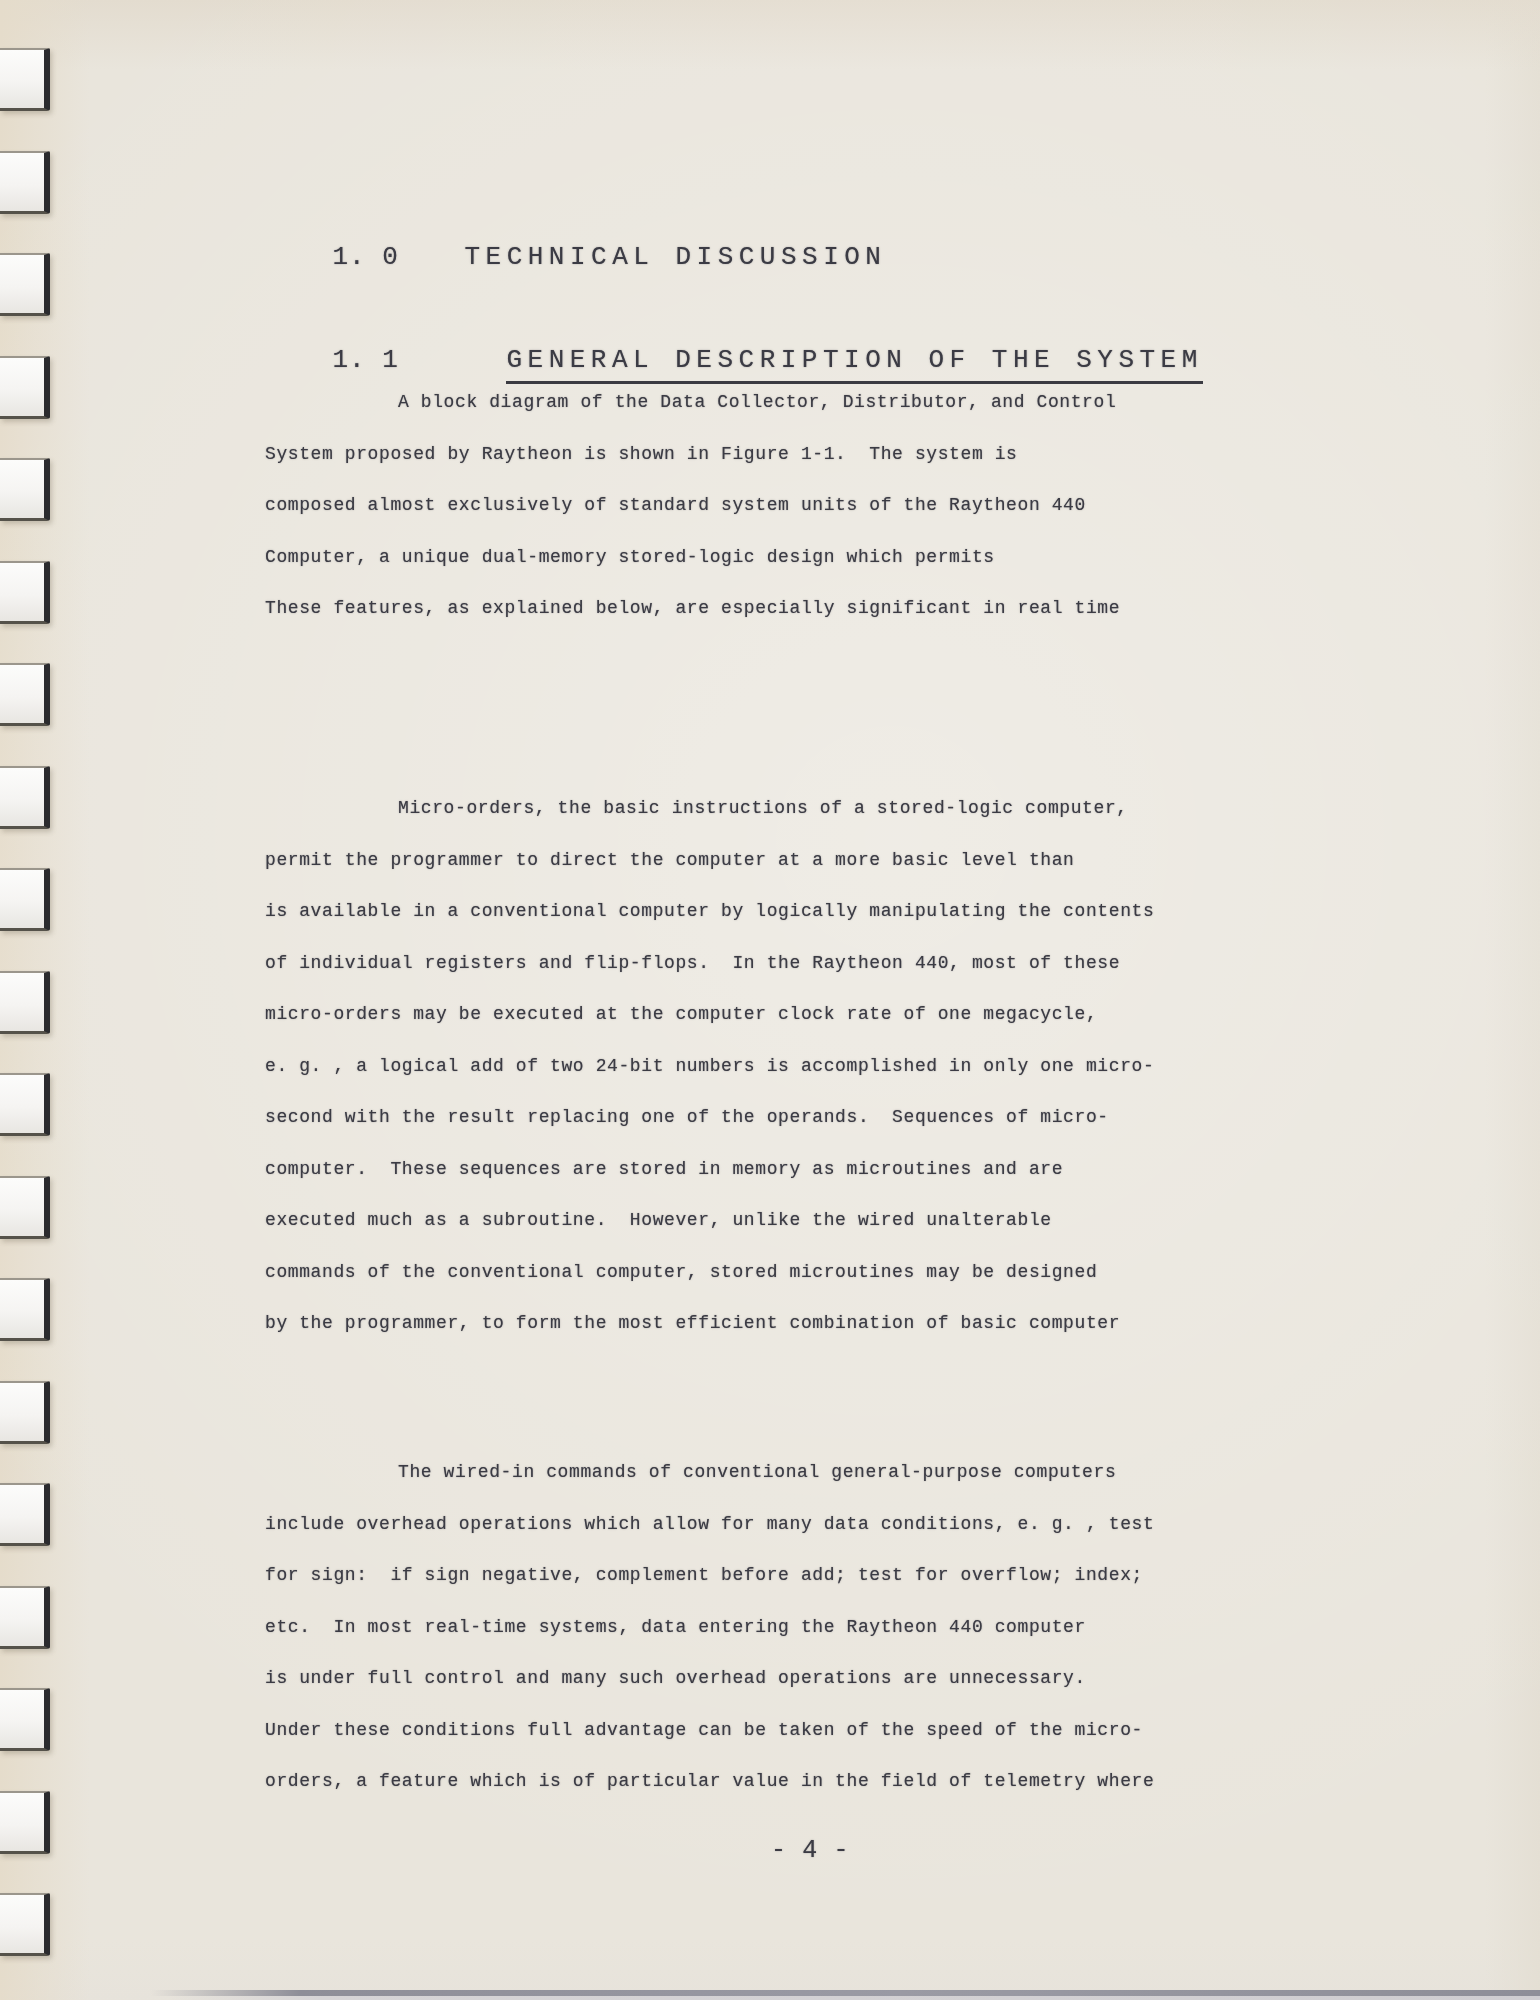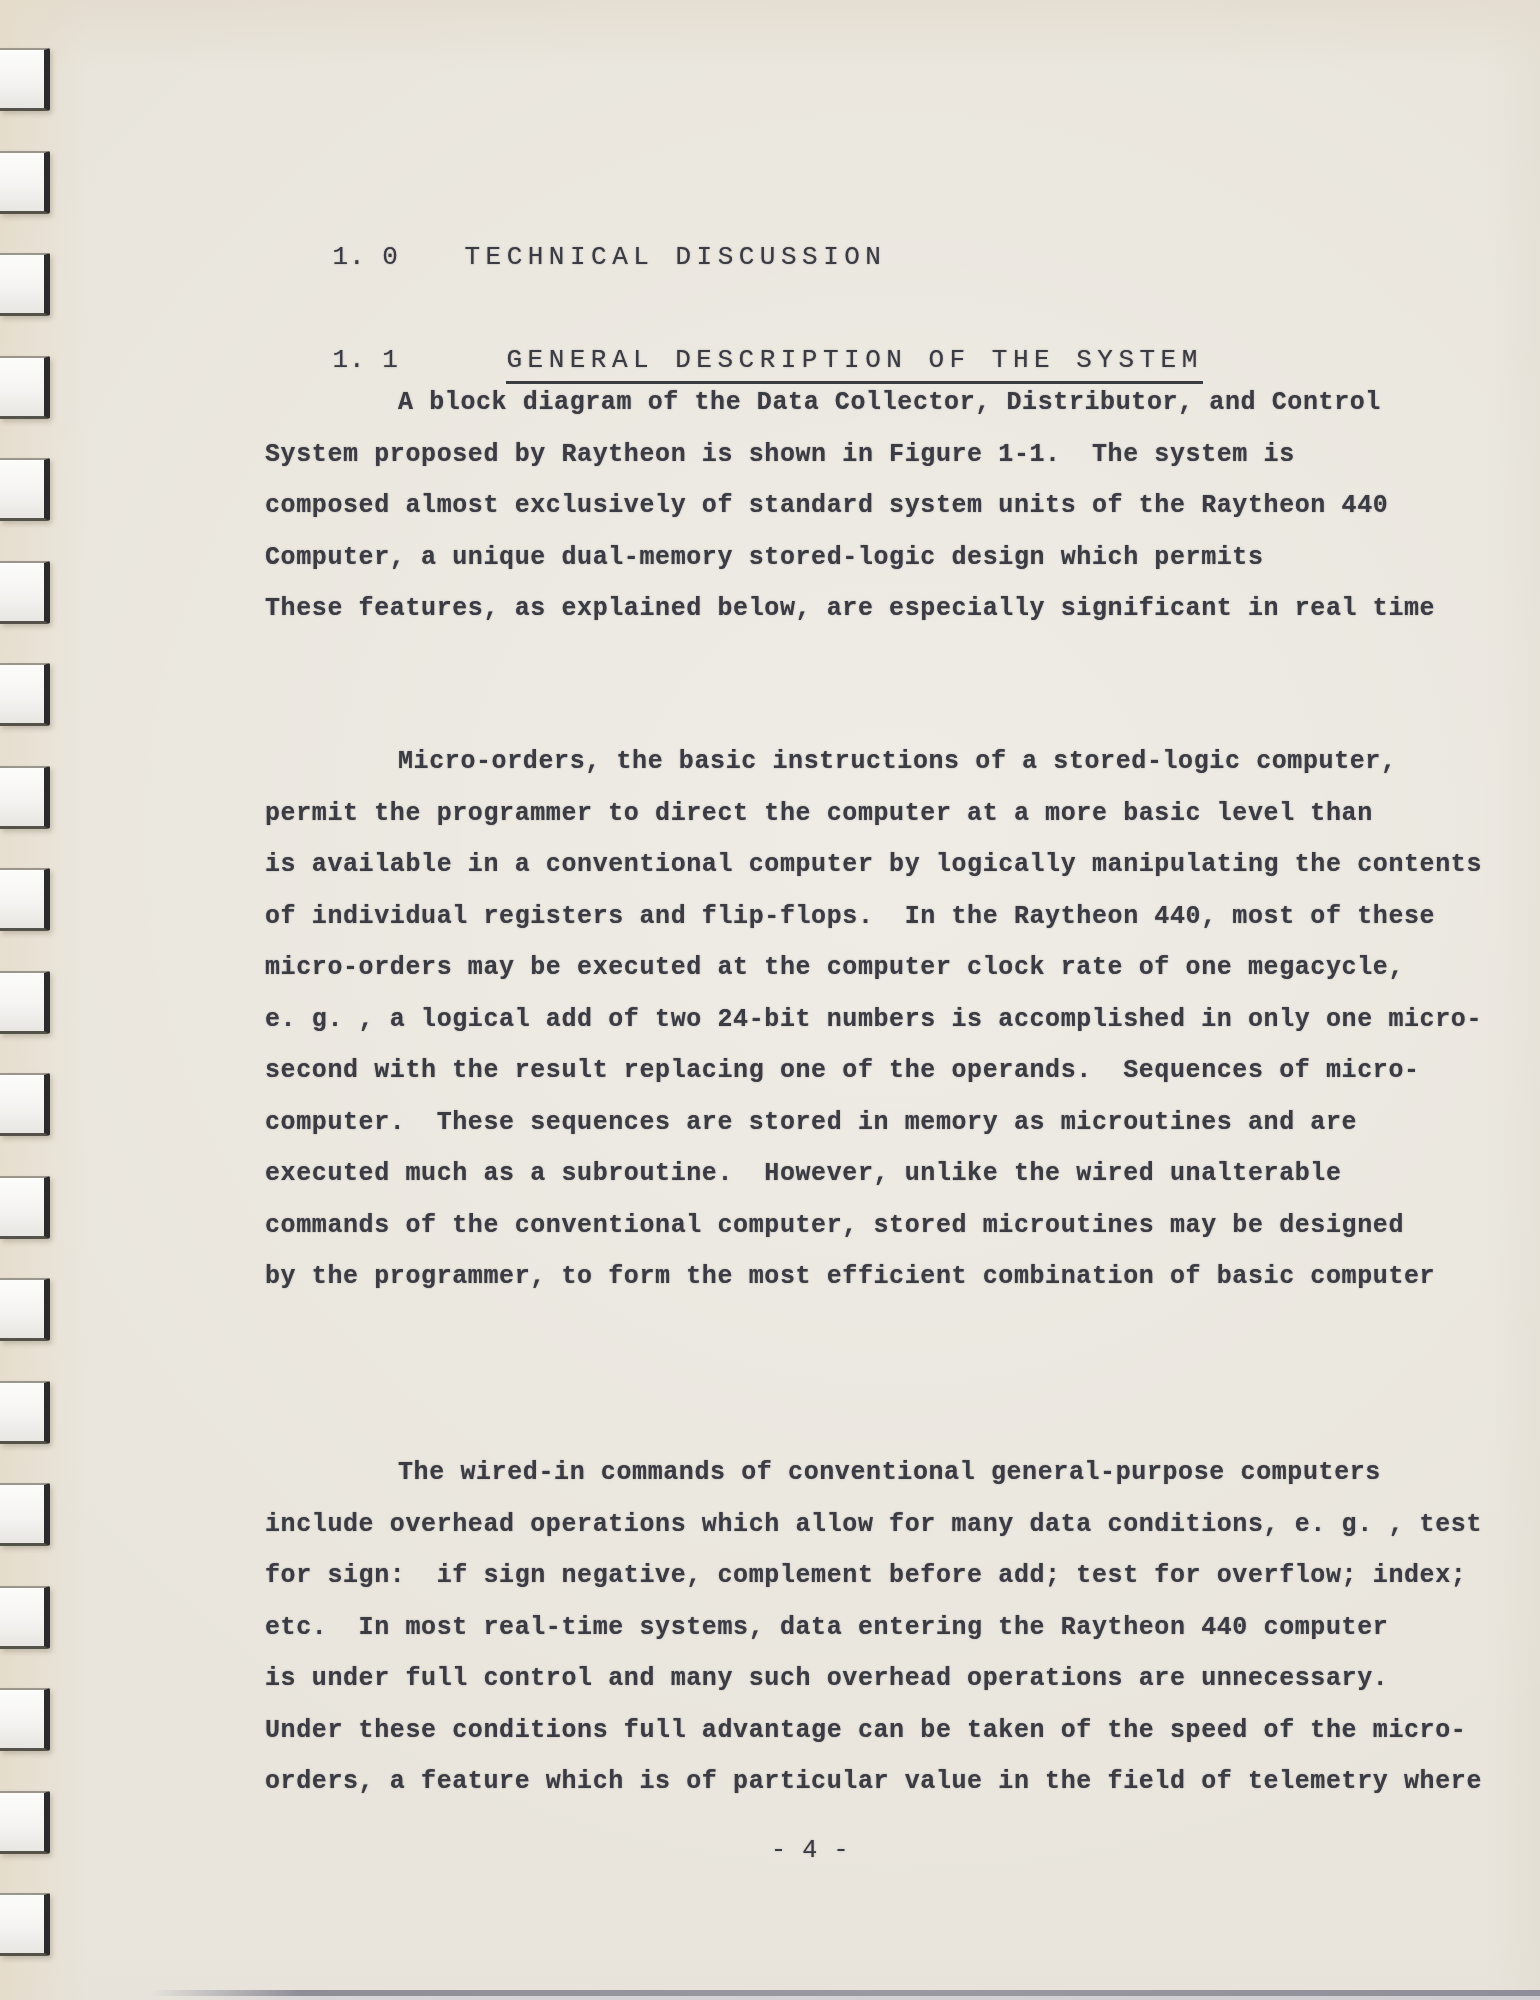--- a/index.html
+++ b/index.html
@@ -33,21 +33,21 @@
     box-shadow: 2px 3px 5px rgba(110,100,80,0.30);
   }
 
   .heading-row { position: absolute; left: 270px; font-size: 26px; line-height: 30px; white-space: pre; }
   .secnum { display: inline-block; width: 132px; letter-spacing: 1px; }
   .sectitle { letter-spacing: 5.5px; }
   .underlined { border-bottom: 3px solid #3b3b42; padding-bottom: 6px; margin-left: 42px; }
 
   .para {
     position: absolute; left: 265px; width: 1240px;
-    font-size: 25px; line-height: 51.5px; letter-spacing: 0.6px; font-weight: bold;
+    font-size: 18px; line-height: 51.5px; letter-spacing: 0.6px;
   }
   .tline { white-space: pre; }
   .tline.first { padding-left: 133px; }
 
   .page-number { position: absolute; left: 771px; top: 1836px; font-size: 25px; letter-spacing: 0.6px; white-space: pre; }
 
   .bottom-edge {
     position: absolute; left: 0; top: 1990px; width: 1540px; height: 6px;
     background: linear-gradient(90deg,
       rgba(142,142,152,0) 0px, rgba(142,142,152,0) 150px,
@@ -93,21 +93,21 @@
     <span class="secnum">1. 1</span><span class="sectitle underlined">GENERAL DESCRIPTION OF THE SYSTEM</span>
   </div>
 
   <div class="para ink" id="para-0" style="top:377px">
       <div class="tline first">A block diagram of the Data Collector, Distributor, and Control</div>
       <div class="tline">System proposed by Raytheon is shown in Figure 1-1.  The system is</div>
       <div class="tline">composed almost exclusively of standard system units of the Raytheon 440</div>
       <div class="tline">Computer, a unique dual-memory stored-logic design which permits</div>
       <div class="tline">These features, as explained below, are especially significant in real time</div>
     </div>
-  <div class="para ink" id="para-1" style="top:736px">
+  <div class="para ink" id="para-1" style="top:783px">
       <div class="tline first">Micro-orders, the basic instructions of a stored-logic computer,</div>
       <div class="tline">permit the programmer to direct the computer at a more basic level than</div>
       <div class="tline">is available in a conventional computer by logically manipulating the contents</div>
       <div class="tline">of individual registers and flip-flops.  In the Raytheon 440, most of these</div>
       <div class="tline">micro-orders may be executed at the computer clock rate of one megacycle,</div>
       <div class="tline">e. g. , a logical add of two 24-bit numbers is accomplished in only one micro-</div>
       <div class="tline">second with the result replacing one of the operands.  Sequences of micro-</div>
       <div class="tline">computer.  These sequences are stored in memory as microutines and are</div>
       <div class="tline">executed much as a subroutine.  However, unlike the wired unalterable</div>
       <div class="tline">commands of the conventional computer, stored microutines may be designed</div>

